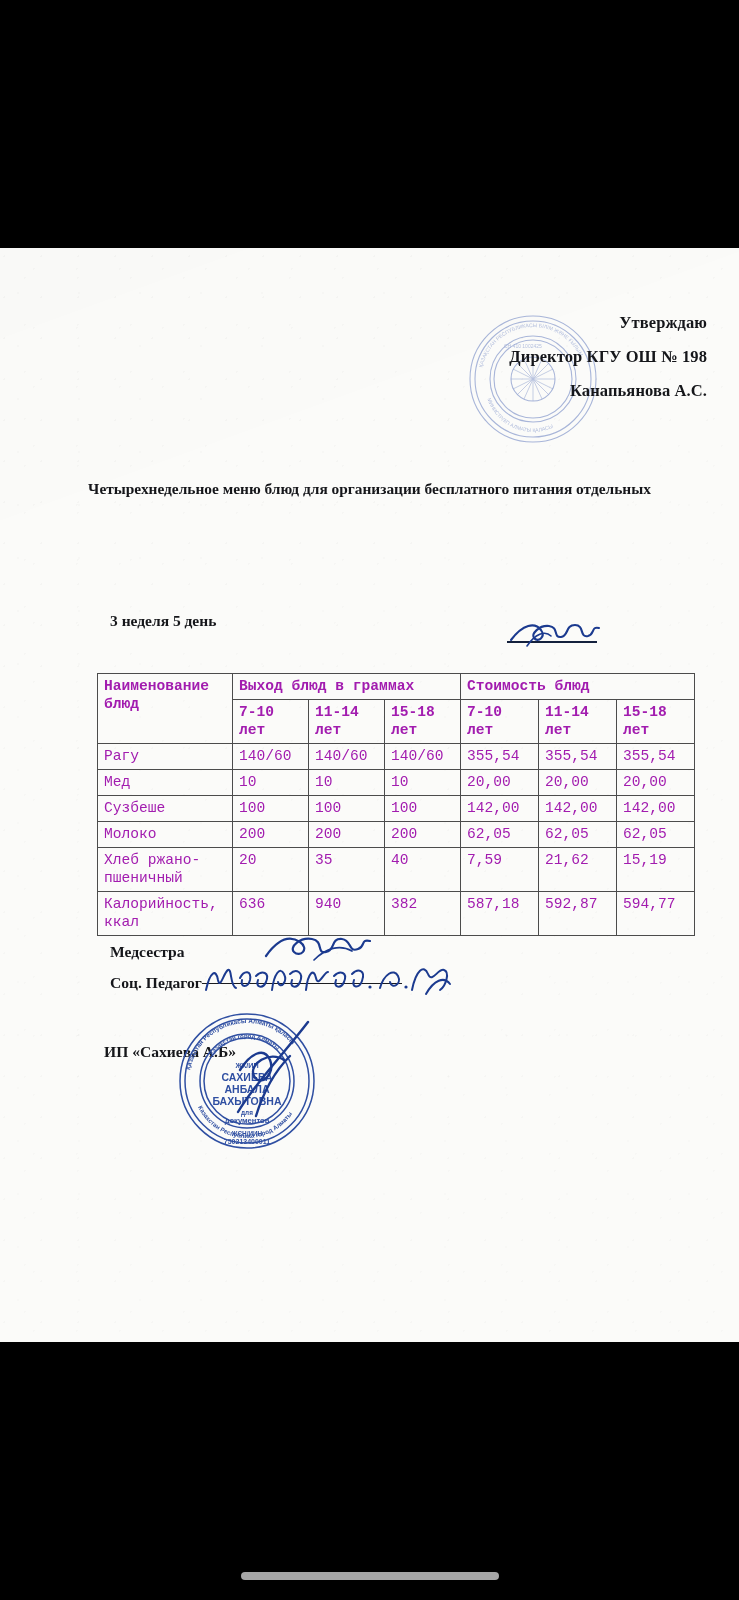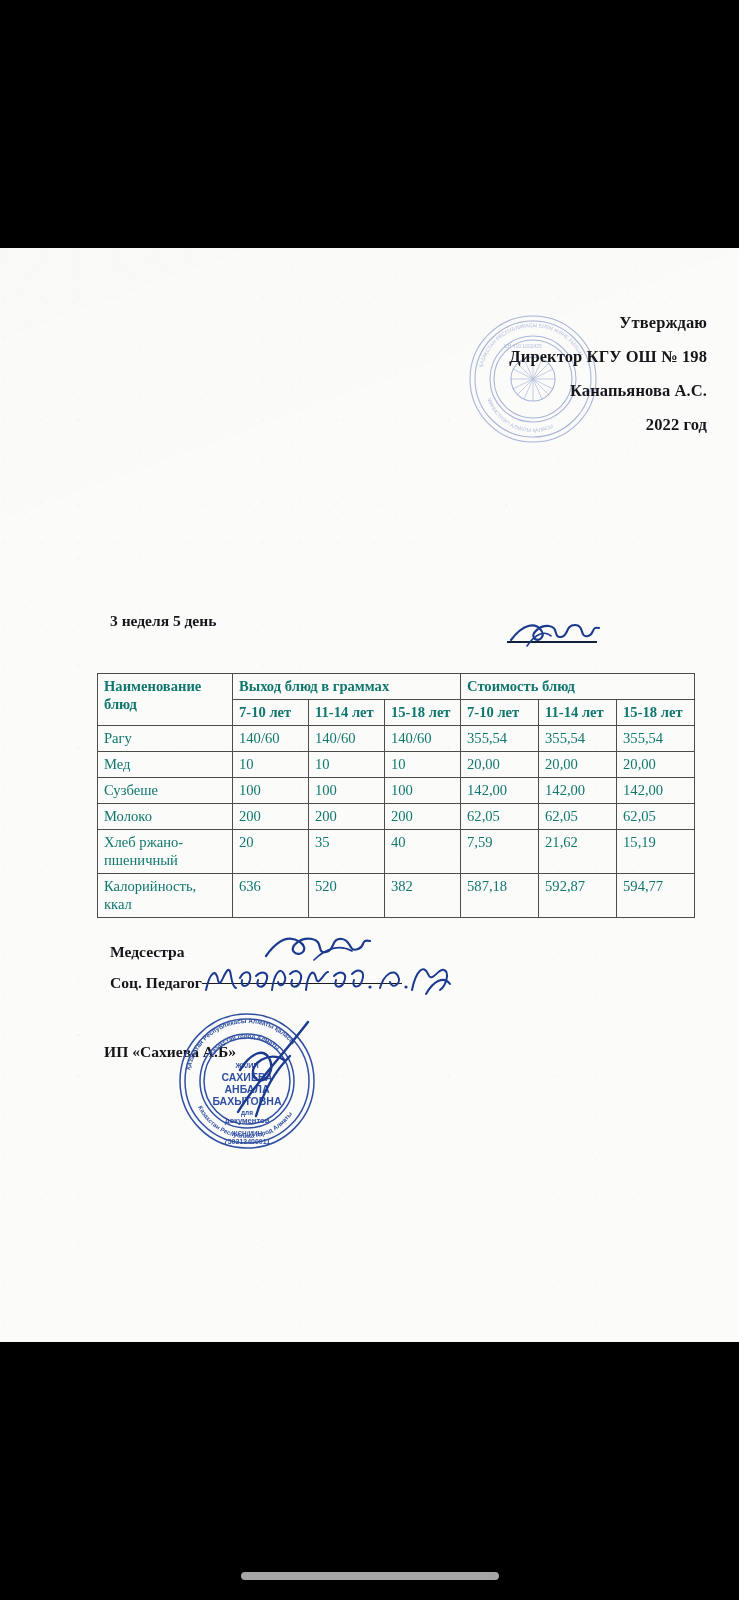--- a/index.html
+++ b/index.html
@@ -114,22 +114,23 @@
   #menu-table-wrap {
     position: absolute;
     left: 97px;
     top: 425px;
     width: 595px;
   }
   table.menu {
     border-collapse: collapse;
     width: 100%;
     font-size: 14.6px;
-    color: #0f766e;
+    color: #a21caf;
     table-layout: fixed;
+    font-family: Liberation Mono, monospace;
   }
   table.menu th,
   table.menu td {
     border: 1px solid #4c4c4c;
     padding: 3px 6px 4px 6px;
     vertical-align: top;
     text-align: left;
     font-weight: normal;
     line-height: 18px;
   }
@@ -226,32 +227,32 @@
           <path id="arcBot" d="M 18 80 A 48 48 0 0 0 114 80" fill="none"></path>
           <text><textPath href="#arcBot" startOffset="10%">МИНИСТРЛІГІ АЛМАТЫ ҚАЛАСЫ</textPath></text>
           <text x="37" y="44" font-size="5">СН  410 1002425</text>
         </g>
       </svg>
 
       <div id="approval">
         <div class="row">Утверждаю</div>
         <div class="row">Директор КГУ ОШ № 198</div>
         <div class="row">Канапьянова А.С.</div>
-        <div class="row">2022 год</div>
       </div>
 
       <svg id="dir-sign" viewBox="0 0 140 34" aria-hidden="true">
         <path d="M2 26 L92 26" stroke="#14213d" stroke-width="2" fill="none"></path>
         <path d="M6 24 C18 8, 30 6, 36 14 C41 21, 33 27, 29 22 C26 18, 34 9, 44 10
                  C54 11, 48 22, 56 21 C64 20, 60 9, 70 9 C80 9, 74 22, 83 20
                  C90 18, 86 10, 94 12" stroke="#1b3a8f" stroke-width="2.1" fill="none" stroke-linecap="round"></path>
         <path d="M22 30 C30 18, 40 14, 46 20" stroke="#1b3a8f" stroke-width="1.6" fill="none" stroke-linecap="round"></path>
       </svg>
 
       <div id="title">
+        <span class="l1">Четырехнедельное меню блюд для организации бесплатного питания отдельных</span>
       </div>
 
       <div id="weekday">3 неделя 5 день</div>
 
       <div id="menu-table-wrap">
         <table class="menu">
           <colgroup>
             <col class="c-name">
               <col class="c-d">
               <col class="c-d">
@@ -317,21 +318,21 @@
               <td>20</td>
               <td>35</td>
               <td>40</td>
               <td>7,59</td>
               <td>21,62</td>
               <td>15,19</td>
             </tr>
             <tr class="tall">
               <td>Калорийность, ккал</td>
               <td>636</td>
-              <td>520</td>
+              <td>940</td>
               <td>382</td>
               <td>587,18</td>
               <td>592,87</td>
               <td>594,77</td>
             </tr>
           </tbody>
         </table>
       </div>
 
       <div id="footer">

